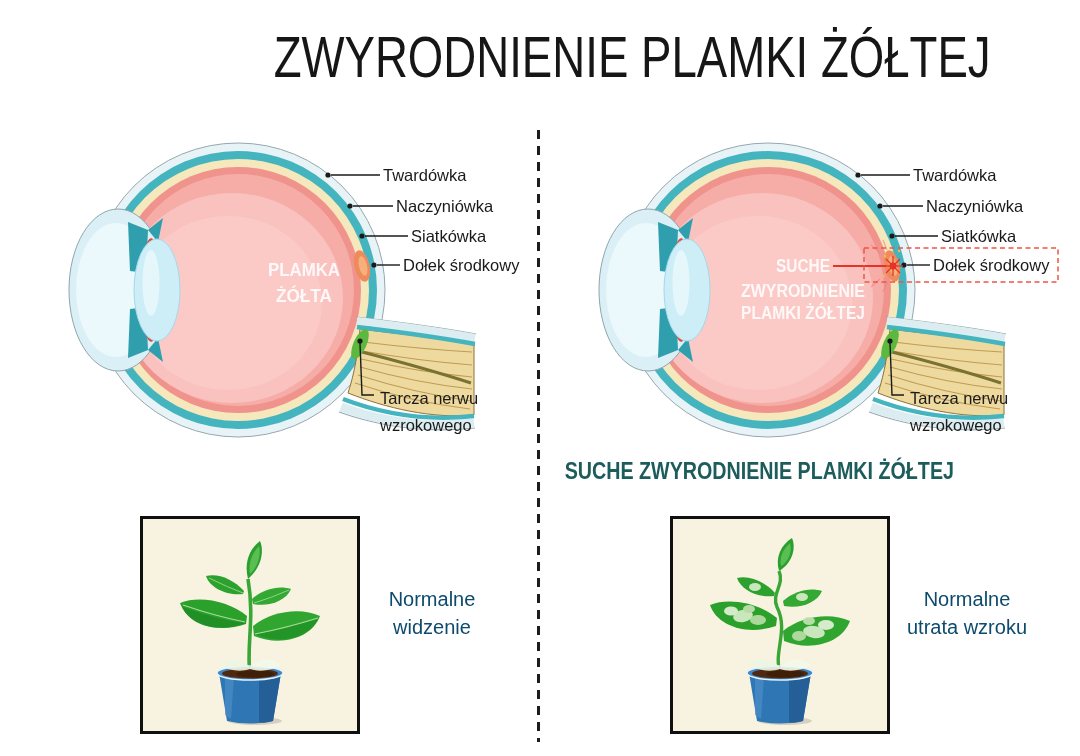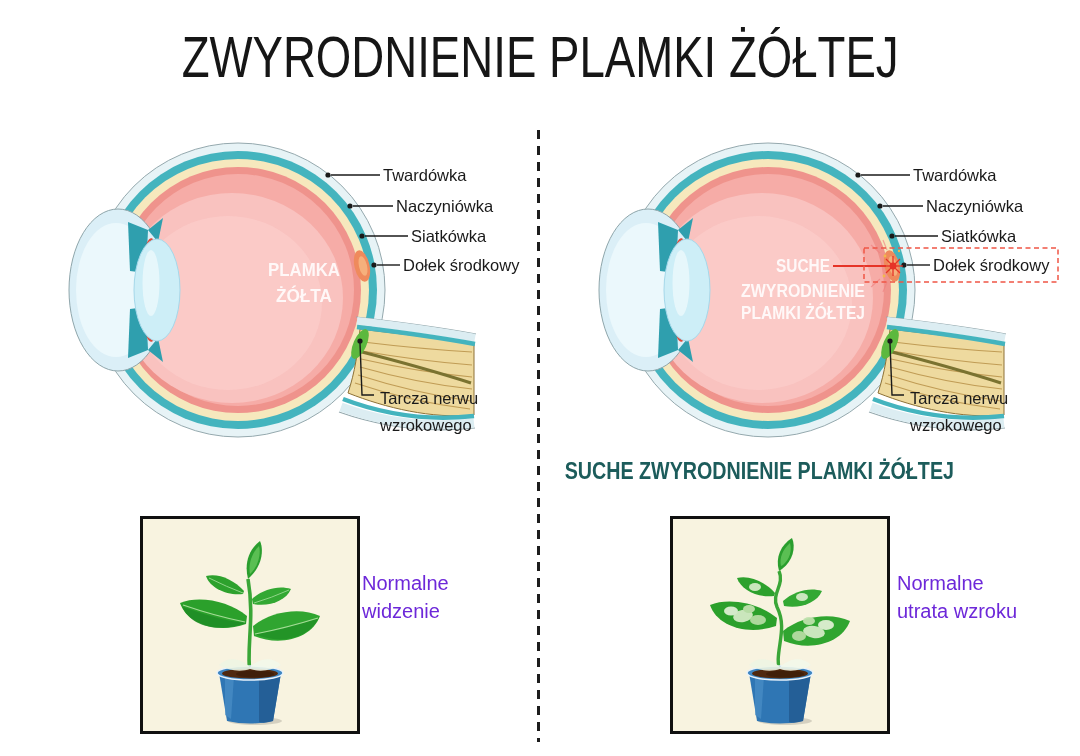--- a/index.html
+++ b/index.html
@@ -2,21 +2,21 @@
 <html><head>
 <meta charset="utf-8">
 <style>
   html,body{margin:0;padding:0;background:#fff;}
   .page{
     position:relative;width:1080px;height:756px;background:#ffffff;
     font-family:"Liberation Sans", sans-serif;overflow:hidden;
   }
   .title{
     position:absolute;top:24px;left:0;width:1080px;height:66px;
-    text-align:center;white-space:nowrap;
+    text-align:right;white-space:nowrap;
   }
   .title span{
     display:inline-block;font-size:57px;font-weight:500;color:#161616;
     transform:scaleX(0.80);transform-origin:50% 50%;letter-spacing:0px;line-height:66px;
   }
   .divider{
     position:absolute;left:537px;top:130px;width:3px;height:612px;
     background:repeating-linear-gradient(to bottom,#1d1d1d 0 9px,transparent 9px 16px);
   }
   .eye-svg{position:absolute;top:125px;width:540px;height:330px;}
@@ -32,22 +32,22 @@
   .panel-heading.left{left:0px;width:496px;}
   .panel-heading.right{left:508px;width:502px;}
   .plant-frame{
     position:absolute;top:516px;width:214px;height:212px;
     border:3px solid #101010;background:#f8f3e0;
   }
   .plant-frame.left{left:140px;}
   .plant-frame.right{left:670px;}
   .plant-frame svg{display:block;width:214px;height:212px;}
   .caption{
-    position:absolute;top:569px;width:140px;
-    font-size:20px;line-height:28px;color:#6d28d9;
+    position:absolute;top:585px;width:140px;text-align:center;
+    font-size:20px;line-height:28px;color:#0c4a6e;
   }
   .caption.left{left:362px;}
   .caption.right{left:897px;}
   .caption span{display:block;}
   .eye-label{font-size:16.5px;fill:#1a1a1a;}
   .macula-text{font-weight:700;fill:#ffffff;fill-opacity:0.87;font-size:19px;}
   .defs-holder{position:absolute;width:0;height:0;overflow:hidden;}
 </style>
 </head>
 <body>

